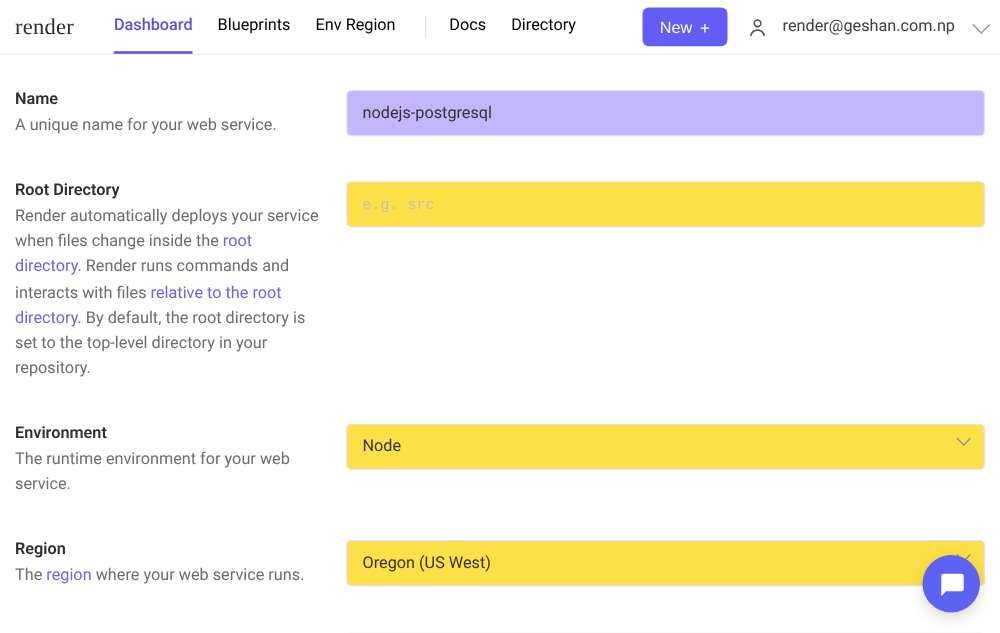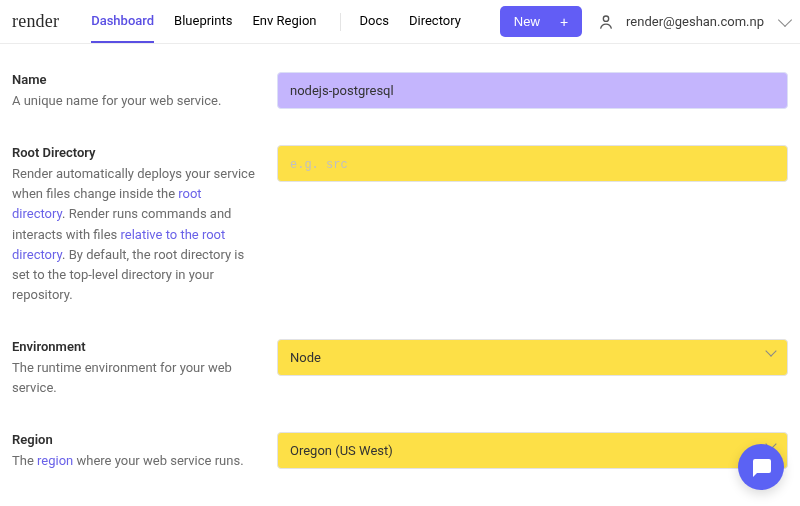--- a/index.html
+++ b/index.html
@@ -55,21 +55,21 @@
   .new-btn {
     background: #625df5;
     color: #fff;
     border: none;
     border-radius: 5px;
     padding: 8px 14px;
     font-size: 13px;
     font-weight: 500;
     display: flex;
     align-items: center;
-    gap: 20px;
+    gap: 6px;
     cursor: pointer;
   }
   .new-btn .plus { font-size: 14px; line-height: 1; }
   .user-area {
     display: flex; align-items: center; gap: 10px;
     color: #3d3d3d; font-size: 13px; cursor: pointer;
   }
   .user-icon {
     width: 20px; height: 20px; color: #555;
   }

